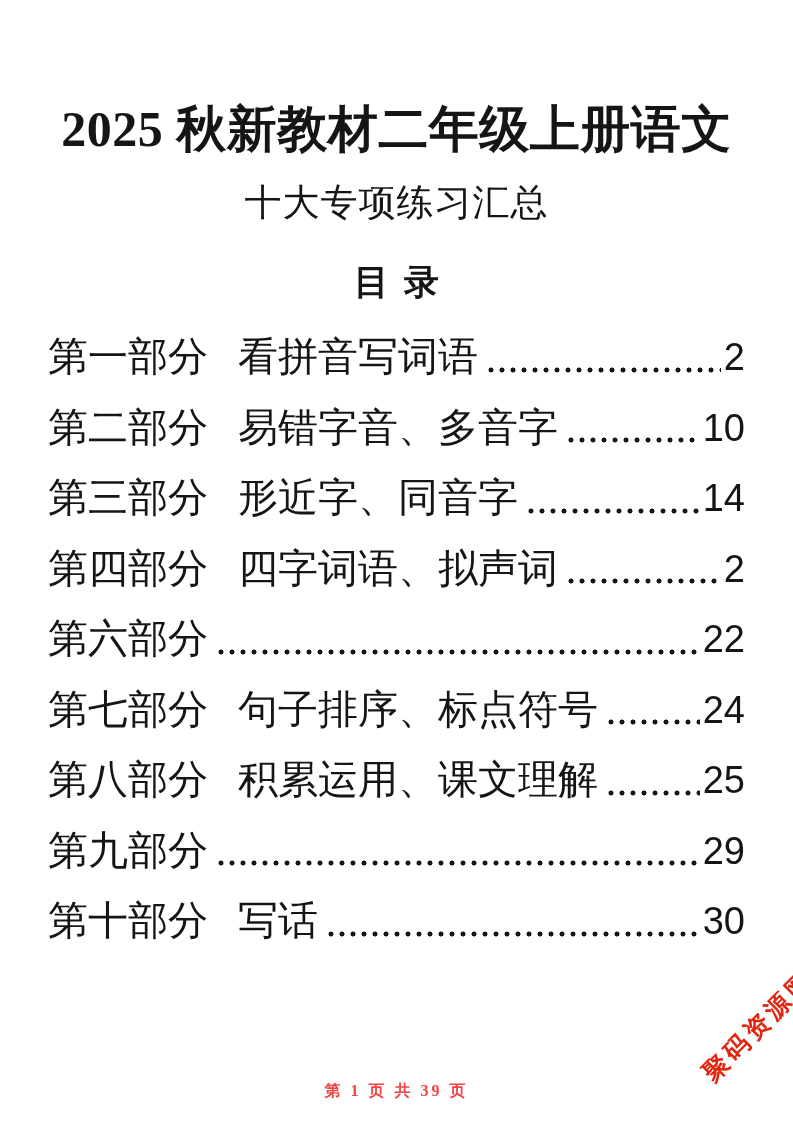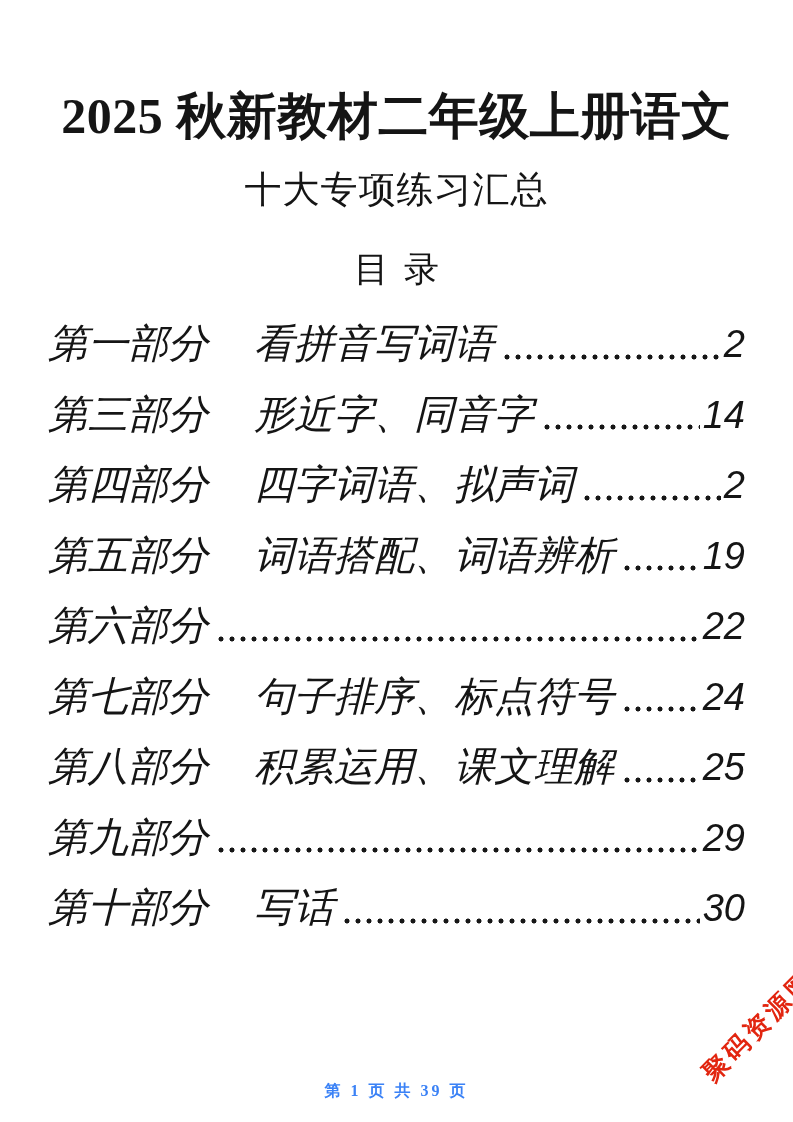--- a/index.html
+++ b/index.html
@@ -17,58 +17,57 @@
     left: 0; top: 0;
     width: 793px;
     padding: 88px 48px 0 48px;
     box-sizing: border-box;
   }
   .title {
     font-size: 50px;
     font-weight: bold;
     text-align: center;
     line-height: 1.12;
-    margin: 0;
+    margin: 13px;
     letter-spacing: 0.5px;
     white-space: nowrap;
   }
   .subtitle {
     font-size: 37px;
     font-weight: normal;
     text-align: center;
     margin: 21px 0 0 0;
     letter-spacing: 1px;
   }
   .toc-heading {
     font-size: 35px;
-    font-weight: normal;
+    font-weight: bold;
     text-align: center;
     margin: 31px 0 0 0;
     letter-spacing: 15px;
     text-indent: 15px;
   }
   .toc {
     margin-top: 16px;
-    font-style: italic;
   }
   .toc-row {
     display: flex;
     align-items: baseline;
     height: 70.5px;
     font-size: 40px;
     line-height: 70.5px;
   }
   .toc-part {
     white-space: nowrap;
     flex: 0 0 auto;
   }
   .toc-title {
     white-space: nowrap;
     flex: 0 0 auto;
-    margin-left: 46px;
+    margin-left: 30px;
   }
   .toc-dots {
     flex: 1 1 auto;
     align-self: flex-end;
     height: 14px;
     margin: 0 3px 16px 8px;
     background-image: radial-gradient(circle at 5px 7px, #161616 2.2px, transparent 2.8px);
     background-size: 11px 14px;
     background-repeat: repeat-x;
   }
@@ -79,21 +78,21 @@
     font-size: 38px;
   }
   .footer {
     position: absolute;
     left: 0;
     right: 0;
     bottom: 20px;
     text-align: center;
     font-size: 16px;
     font-weight: bold;
-    color: #3b82f6;
+    color: #ef4444;
     letter-spacing: 3px;
   }
   .watermark {
     position: absolute;
     left: 666px;
     top: 963px;
     width: 185px;
     height: 125px;
     display: flex;
     align-items: center;
@@ -116,36 +115,36 @@
   <h2 class="subtitle">十大专项练习汇总</h2>
   <h3 class="toc-heading">目录</h3>
   <div class="toc" id="toc-list">
       <div class="toc-row">
         <span class="toc-part">第一部分</span>
         <span class="toc-title">看拼音写词语</span>
         <span class="toc-dots"></span>
         <span class="toc-page">2</span>
       </div>
       <div class="toc-row">
+        <span class="toc-part">第二部分</span>
+        <span class="toc-title">易错字音、多音字</span>
+        <span class="toc-dots"></span>
+        <span class="toc-page">10</span>
+      </div>
+      <div class="toc-row">
         <span class="toc-part">第三部分</span>
         <span class="toc-title">形近字、同音字</span>
         <span class="toc-dots"></span>
         <span class="toc-page">14</span>
       </div>
       <div class="toc-row">
         <span class="toc-part">第四部分</span>
         <span class="toc-title">四字词语、拟声词</span>
         <span class="toc-dots"></span>
         <span class="toc-page">2</span>
-      </div>
-      <div class="toc-row">
-        <span class="toc-part">第五部分</span>
-        <span class="toc-title">词语搭配、词语辨析</span>
-        <span class="toc-dots"></span>
-        <span class="toc-page">19</span>
       </div>
       <div class="toc-row">
         <span class="toc-part">第六部分</span>
         <span class="toc-dots"></span>
         <span class="toc-page">22</span>
       </div>
       <div class="toc-row">
         <span class="toc-part">第七部分</span>
         <span class="toc-title">句子排序、标点符号</span>
         <span class="toc-dots"></span>

